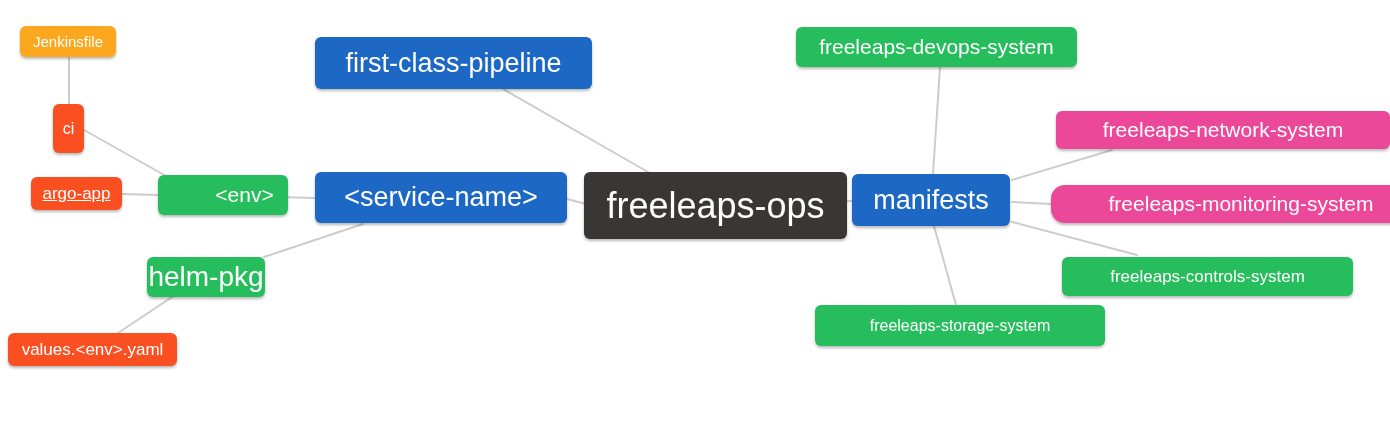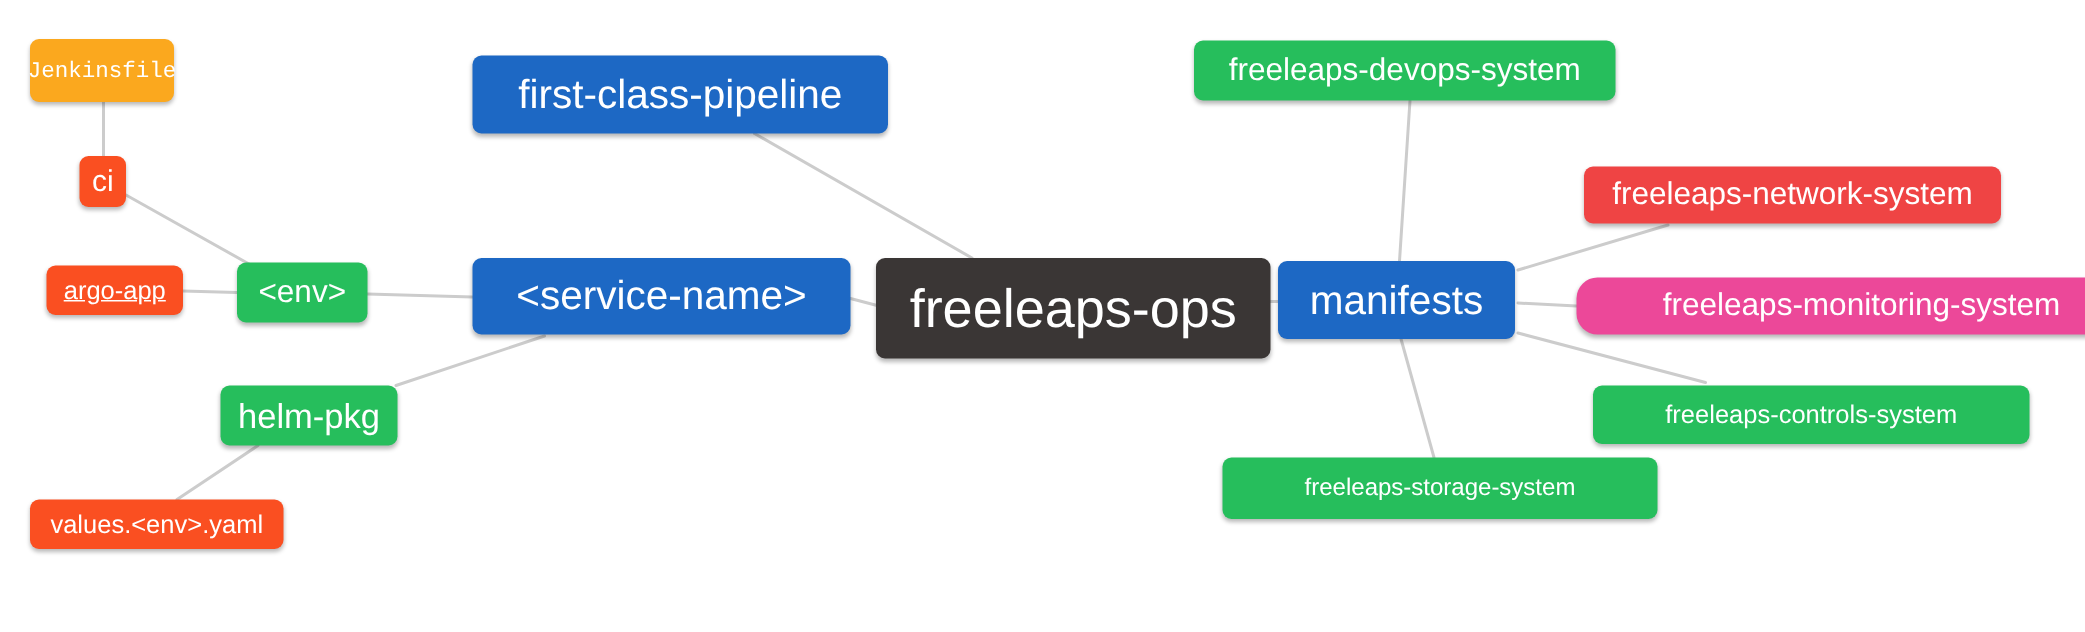--- a/index.html
+++ b/index.html
@@ -60,37 +60,37 @@
     <line x1="1012" y1="222" x2="1137" y2="255" style="stroke: rgb(204, 204, 204);"></line>
     <line x1="934" y1="226" x2="956" y2="305" style="stroke: rgb(204, 204, 204);"></line>
   </svg>
 
   <div class="node" style="left: 584px; top: 172px; width: 263px; height: 67px; font-size: 36px; background-color: rgb(58, 54, 53);">freeleaps-ops</div>
 
   <div class="node" style="left: 315px; top: 37px; width: 277px; height: 52px; font-size: 27px; background-color: rgb(29, 104, 196);">first-class-pipeline</div>
 
   <div class="node" style="left: 315px; top: 172px; width: 252px; height: 51px; font-size: 27px; background-color: rgb(29, 104, 196);">&lt;service-name&gt;</div>
 
-  <div class="node" style="left: 158px; top: 175px; width: 87px; height: 40px; font-size: 21px; background-color: rgb(38, 190, 92);">&lt;env&gt;</div>
+  <div class="node" style="left: 158px; top: 175px; width: 87px; height: 40px; font-size: 21px; background-color: rgb(38, 190, 92); padding-left: 43px;">&lt;env&gt;</div>
 
-  <div class="node" style="left: 53px; top: 104px; width: 31px; height: 34px; font-size: 20px; background-color: rgb(250, 79, 33);">ci</div>
+  <div class="node" style="left: 53px; top: 104px; width: 31px; height: 49px; font-size: 16px; background-color: rgb(250, 79, 33);">ci</div>
 
-  <div class="node" style="left: 20px; top: 26px; width: 96px; height: 42px; font-size: 15px; background-color: rgb(251, 168, 30); font-family: Liberation Mono, monospace;">Jenkinsfile</div>
+  <div class="node" style="left: 20px; top: 26px; width: 96px; height: 31px; font-size: 15px; background-color: rgb(251, 168, 30);">Jenkinsfile</div>
 
   <div class="node" style="left: 31px; top: 177px; width: 91px; height: 33px; font-size: 17px; background-color: rgb(250, 79, 33); text-decoration: underline;">argo-app</div>
 
-  <div class="node" style="left: 147px; top: 257px; width: 118px; height: 40px; font-size: 23px; background-color: rgb(38, 190, 92);">helm-pkg</div>
+  <div class="node" style="left: 147px; top: 257px; width: 118px; height: 40px; font-size: 28px; background-color: rgb(38, 190, 92);">helm-pkg</div>
 
-  <div class="node" style="left: 8px; top: 333px; width: 169px; height: 33px; font-size: 17px; background-color: rgb(250, 79, 33); margin-left: 12px;">values.&lt;env&gt;.yaml</div>
+  <div class="node" style="left: 8px; top: 333px; width: 169px; height: 33px; font-size: 17px; background-color: rgb(250, 79, 33);">values.&lt;env&gt;.yaml</div>
 
   <div class="node" style="left: 852px; top: 174px; width: 158px; height: 52px; font-size: 27px; background-color: rgb(29, 104, 196);">manifests</div>
 
   <div class="node" style="left: 796px; top: 27px; width: 281px; height: 40px; font-size: 21px; background-color: rgb(38, 190, 92);">freeleaps-devops-system</div>
 
-  <div class="node" style="left: 1056px; top: 111px; width: 278px; height: 38px; font-size: 21px; background-color: #ef4444;">freeleaps-network-system</div>
+  <div class="node" style="left: 1056px; top: 111px; width: 334px; height: 38px; font-size: 21px; background-color: #ec4899;">freeleaps-network-system</div>
 
   <div class="node" style="left: 1051px; top: 185px; width: 380px; height: 38px; font-size: 21px; background-color: #ec4899; border-radius: 14px;">freeleaps-monitoring-system</div>
 
   <div class="node" style="left: 1062px; top: 257px; width: 291px; height: 39px; font-size: 17px; background-color: rgb(38, 190, 92);">freeleaps-controls-system</div>
 
   <div class="node" style="left: 815px; top: 305px; width: 290px; height: 41px; font-size: 16px; background-color: rgb(38, 190, 92);">freeleaps-storage-system</div>
 
 </div>
 
 </body></html>

